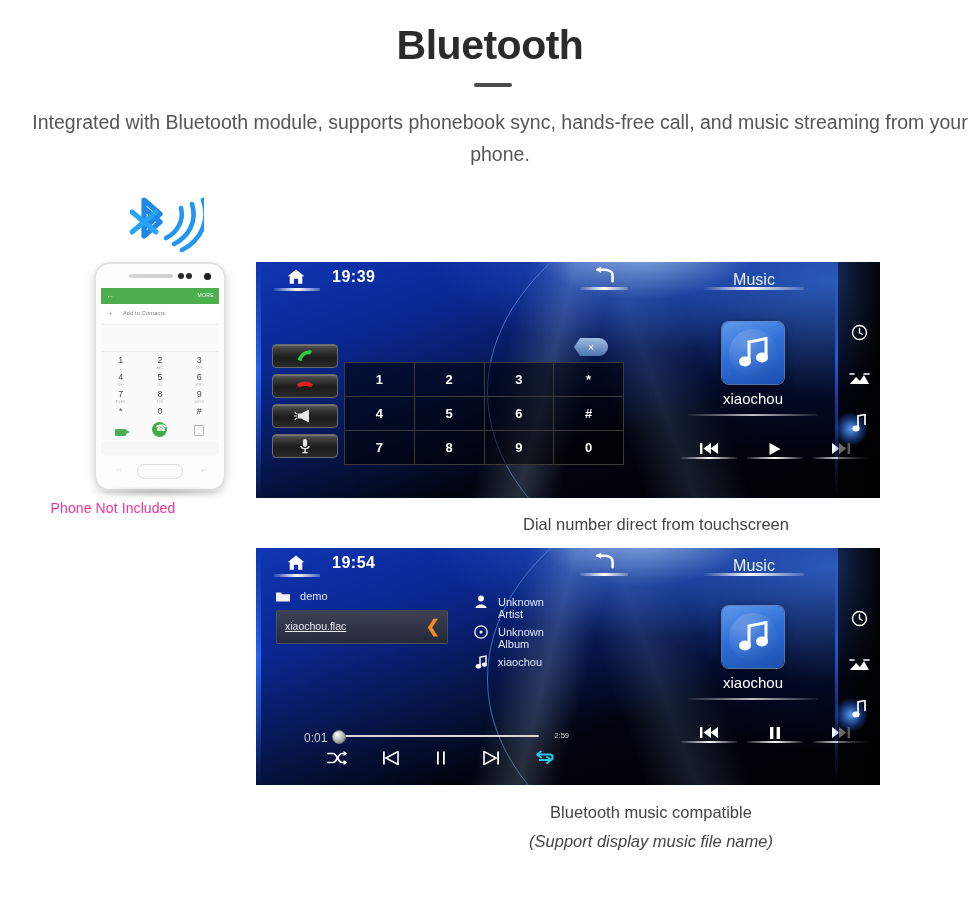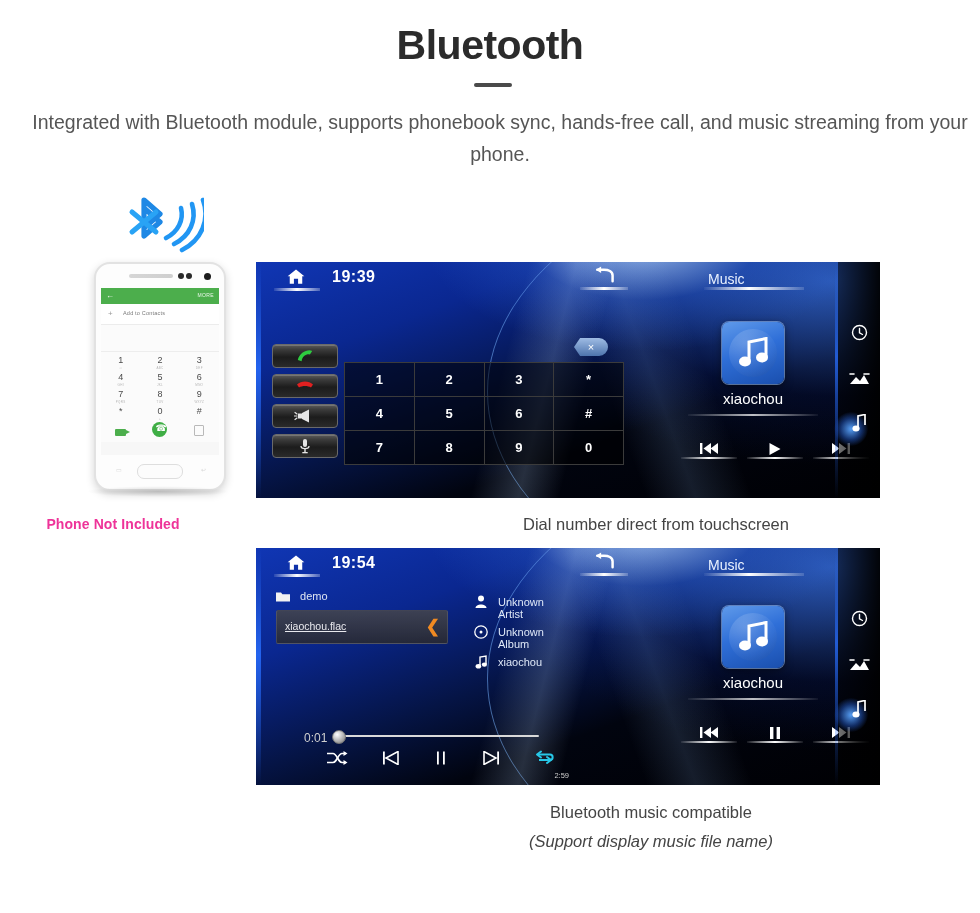--- a/index.html
+++ b/index.html
@@ -53,22 +53,22 @@
   .vm{display:inline-block;width:11px;height:7px;background:#4cae4c;border-radius:1px;position:relative;}
   .vm:after{content:"";position:absolute;right:-4px;top:1px;border-left:4px solid #4cae4c;border-top:2.5px solid transparent;border-bottom:2.5px solid transparent;}
   .calldot{display:inline-block;width:15px;height:15px;border-radius:50%;background:#3fae45;position:relative;}
   .calldot:after{content:"\260E";color:#fff;font-size:9px;position:absolute;left:3px;top:1px;}
   .bkspc{display:inline-block;width:8px;height:9px;border:1.2px solid #b9b9b9;border-radius:1px;}
   .phone-home{position:absolute;left:41px;top:200px;width:44px;height:13px;border:1.5px solid #dedede;border-radius:7px;background:#fcfcfc;}
   .phone-soft{position:absolute;top:202px;font-size:6px;color:#d8d8d8;}
   .phone-shadow{position:absolute;left:42px;top:296px;width:144px;height:11px;
     background:radial-gradient(ellipse at center,rgba(0,0,0,.16),rgba(0,0,0,0) 70%);}
   .not-included{
-    position:absolute;left:0px;top:516px;width:226px;text-align:center;
-    font-size:14px;color:#ee3399;font-weight:700;letter-spacing:.1px;
+    position:absolute;left:0px;top:500px;width:226px;text-align:center;
+    font-size:14px;color:#ee3399;font-weight:400;letter-spacing:.1px;
   }
 
   
   .unit{position:absolute;background:#020204;overflow:hidden;}
   .unit-bg{
     position:absolute;inset:0;
     background:
       radial-gradient(ellipse 300px 150px at 62% -8%, rgba(180,215,255,.85) 0%, rgba(40,90,200,.42) 38%, rgba(0,0,0,0) 72%),
       radial-gradient(ellipse 420px 230px at 92% 8%, rgba(60,120,235,.70) 0%, rgba(10,30,110,.25) 50%, rgba(0,0,0,0) 80%),
       linear-gradient(160deg,#1036b4 0%,#0a2790 24%,#051445 48%,#01040f 66%,#000003 100%);
@@ -91,21 +91,21 @@
     background:linear-gradient(180deg,rgba(30,90,230,.0),rgba(40,110,255,.85) 45%,rgba(30,90,230,.0));
   }
   .topbar{position:absolute;left:0;top:0;width:100%;height:32px;}
   .home-icon{position:absolute;left:26px;top:5px;width:28px;height:20px;color:#fff;}
   .home-ul{position:absolute;left:18px;top:26px;width:46px;height:3px;
     background:linear-gradient(90deg,rgba(255,255,255,.1),#fff,rgba(255,255,255,.25));}
   .clock{position:absolute;left:76px;top:6px;font-size:16px;font-weight:bold;color:#fff;letter-spacing:.5px;}
   .back-icon{position:absolute;left:334px;top:3px;width:28px;height:21px;color:#fff;}
   .back-ul{position:absolute;left:324px;top:25px;width:48px;height:2.5px;
     background:linear-gradient(90deg,rgba(255,255,255,.1),#fff,rgba(255,255,255,.2));}
-  .music-lbl{position:absolute;left:452px;top:9px;width:92px;font-size:14px;color:#eaf2ff;}
+  .music-lbl{position:absolute;left:452px;top:9px;width:92px;text-align:center;font-size:16px;color:#eaf2ff;}
   .music-ul{position:absolute;left:448px;top:25px;width:100px;height:3px;
     background:linear-gradient(90deg,rgba(255,255,255,.05),#ffffff 45%,rgba(255,255,255,.15));}
 
   
   .tabs{position:absolute;left:0;top:52px;width:100%;height:22px;}
   .tab{position:absolute;top:0;text-align:center;font-size:11px;color:#f2f6ff;}
   .tab u{display:block;height:2.5px;margin-top:3px;
     background:linear-gradient(90deg,rgba(255,255,255,.15),#ffffff 50%,rgba(255,255,255,.15));}
   .tab.active{color:#ffffff;font-weight:bold;}
   .tab.active u{background:linear-gradient(90deg,rgba(190,160,90,.3),#d8c08a 50%,rgba(190,160,90,.3));}
@@ -162,21 +162,21 @@
     background:linear-gradient(180deg,rgba(70,70,74,.85),rgba(42,42,46,.85));
     border:1px solid rgba(120,120,130,.35);border-radius:2px;}
   .filebox .fn{position:absolute;left:8px;top:9px;font-size:10.5px;color:#e9e9ee;text-decoration:underline;}
   .filebox .arr{position:absolute;right:7px;top:6px;color:#f08a22;font-size:17px;font-weight:bold;line-height:19px;}
   .meta{position:absolute;left:216px;}
   .meta-row{position:relative;height:30px;color:#dfe8f7;font-size:11px;}
   .meta-row .mi{position:absolute;left:0;top:1px;width:18px;text-align:center;}
   .meta-row .mt{position:absolute;left:26px;top:2px;}
   .seek{position:absolute;left:48px;top:182px;width:265px;height:12px;}
   .seek .t0{position:absolute;left:0;top:1px;font-size:12px;color:#cfcfcf;}
-  .seek .t1{position:absolute;right:0;top:1px;font-size:7.5px;color:#cfcfcf;margin-top:40px;}
+  .seek .t1{position:absolute;right:0;top:1px;font-size:7.5px;color:#cfcfcf;}
   .seek .track{position:absolute;left:34px;right:30px;top:5px;height:2px;background:#d9d9d9;border-radius:1px;}
   .seek .knob{position:absolute;left:28px;top:0px;width:12px;height:12px;border-radius:50%;
     background:radial-gradient(circle at 35% 30%,#ffffff,#9e9e9e 70%,#6d6d6d);border:1px solid #777;}
   .transport{position:absolute;left:70px;top:202px;width:230px;display:flex;justify-content:space-between;align-items:center;}
   .tbtn{color:#ffffff;position:relative;}
   .tbtn.cyan{color:#27c8e8;}
   .tbtn.cyan:after{content:"";position:absolute;left:-6px;top:6px;width:34px;height:14px;border-radius:50%;
     background:radial-gradient(ellipse,rgba(150,60,200,.45),rgba(0,0,0,0) 70%);z-index:-1;}
 
   .caption{position:absolute;width:100%;text-align:center;font-size:16.5px;color:#444;line-height:29px;}

